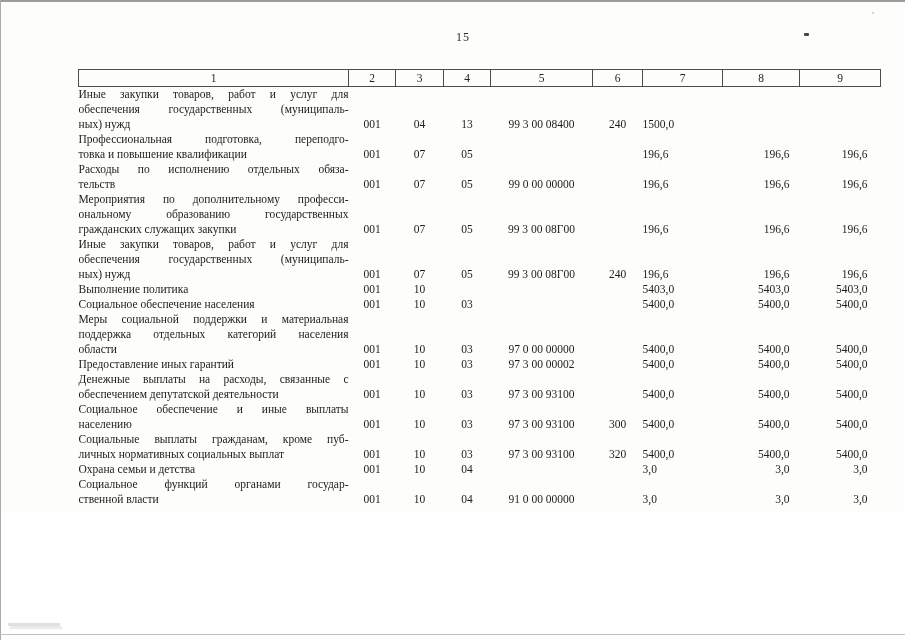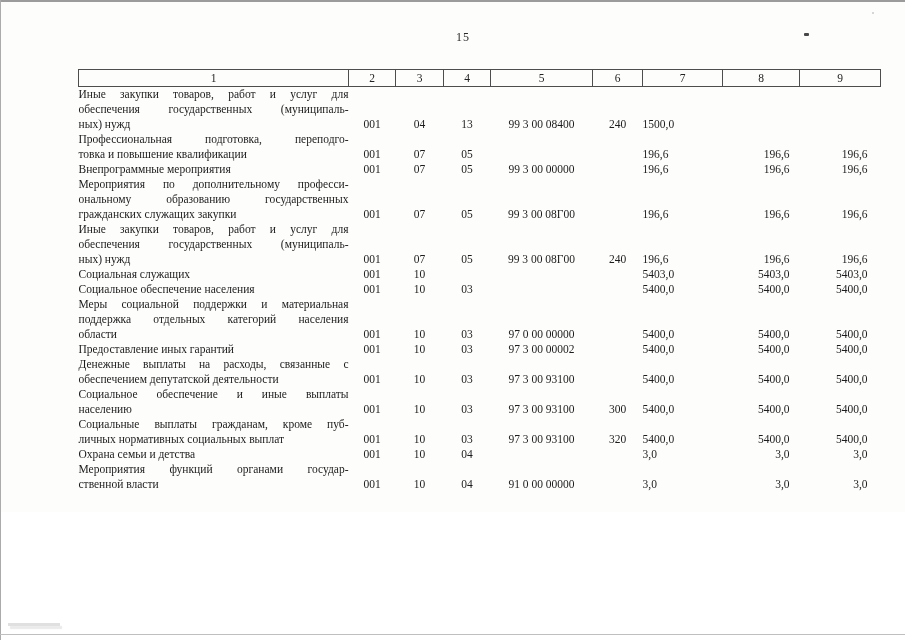--- a/index.html
+++ b/index.html
@@ -144,26 +144,27 @@
           <td>07</td>
           <td>05</td>
           <td></td>
           <td></td>
           <td>196,6</td>
           <td>196,6</td>
           <td>196,6</td>
         </tr>
         <tr>
           <td class="desc">
-            <div class="dl">Внепрограммные мероприятия</div>
+            <div class="dl just">Расходы по исполнению отдельных обяза-</div>
+            <div class="dl">тельств</div>
           </td>
           <td>001</td>
           <td>07</td>
           <td>05</td>
-          <td>99 3 00 00000</td>
+          <td>99 0 00 00000</td>
           <td></td>
           <td>196,6</td>
           <td>196,6</td>
           <td>196,6</td>
         </tr>
         <tr>
           <td class="desc">
             <div class="dl just">Мероприятия по дополнительному професси-</div>
             <div class="dl just">ональному образованию государственных</div>
             <div class="dl">гражданских служащих закупки</div>
@@ -187,21 +188,21 @@
           <td>07</td>
           <td>05</td>
           <td>99 3 00 08Г00</td>
           <td>240</td>
           <td>196,6</td>
           <td>196,6</td>
           <td>196,6</td>
         </tr>
         <tr>
           <td class="desc">
-            <div class="dl">Социальная служащих</div>
+            <div class="dl">Выполнение политика</div>
           </td>
           <td>001</td>
           <td>10</td>
           <td></td>
           <td></td>
           <td></td>
           <td>5403,0</td>
           <td>5403,0</td>
           <td>5403,0</td>
         </tr>
@@ -296,21 +297,21 @@
           <td>10</td>
           <td>04</td>
           <td></td>
           <td></td>
           <td>3,0</td>
           <td>3,0</td>
           <td>3,0</td>
         </tr>
         <tr>
           <td class="desc">
-            <div class="dl just">Мероприятия функций органами государ-</div>
+            <div class="dl just">Социальное функций органами государ-</div>
             <div class="dl">ственной власти</div>
           </td>
           <td>001</td>
           <td>10</td>
           <td>04</td>
           <td>91 0 00 00000</td>
           <td></td>
           <td>3,0</td>
           <td>3,0</td>
           <td>3,0</td>

